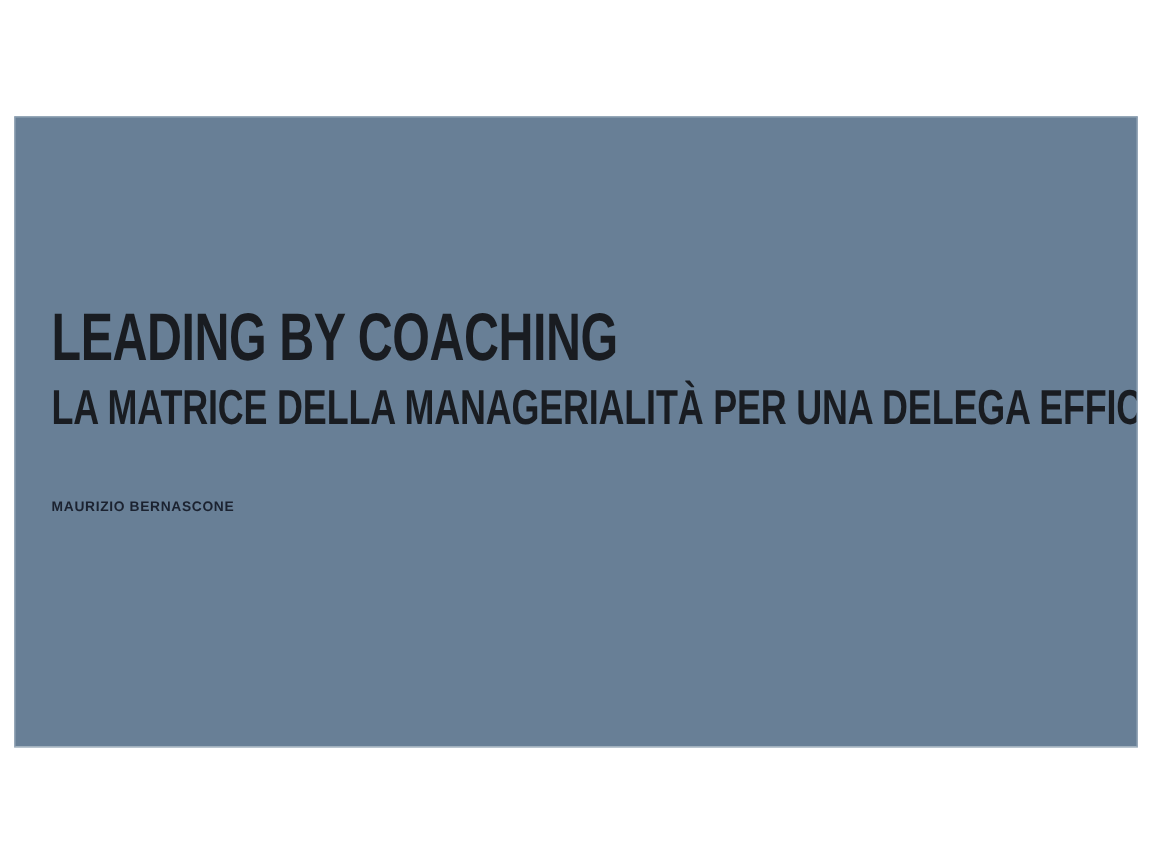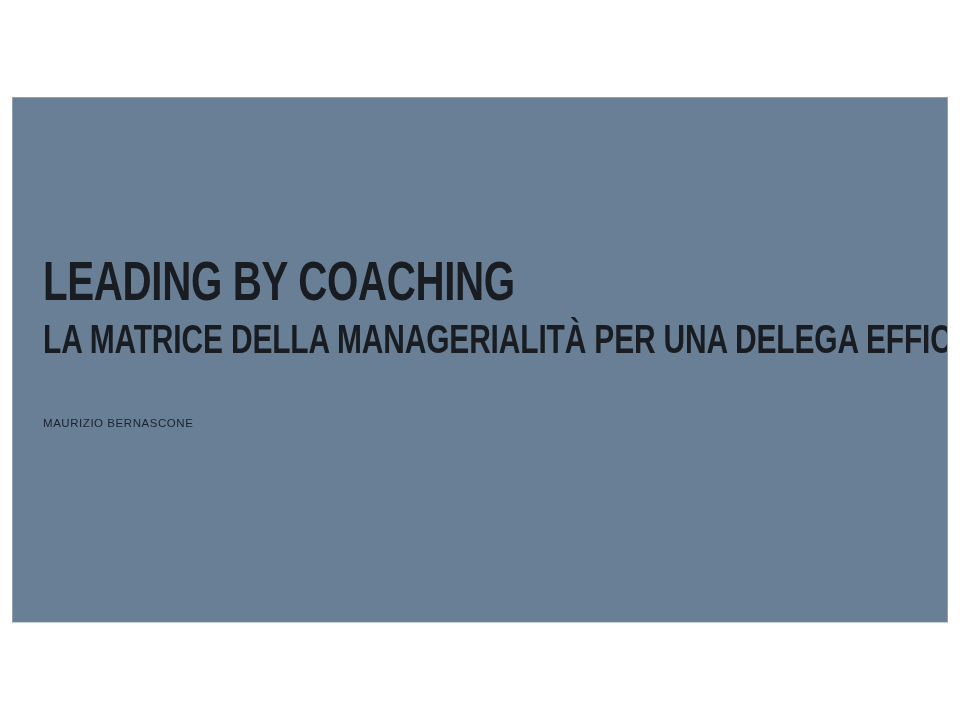--- a/index.html
+++ b/index.html
@@ -70,21 +70,21 @@
     transform: scaleX(0.73);
     transform-origin: left bottom;
   }
 
   #slide-author {
     position: absolute;
     left: 30px;
     top: 319px;
     margin: 0;
     font-family: "Liberation Sans", sans-serif;
-    font-weight: normal;
+    font-weight: bold;
     font-size: 11.5px;
     letter-spacing: 0.55px;
     color: #1b2230;
     white-space: nowrap;
   }
 </style>
 </head>
 <body>
 
 <div id="page">

